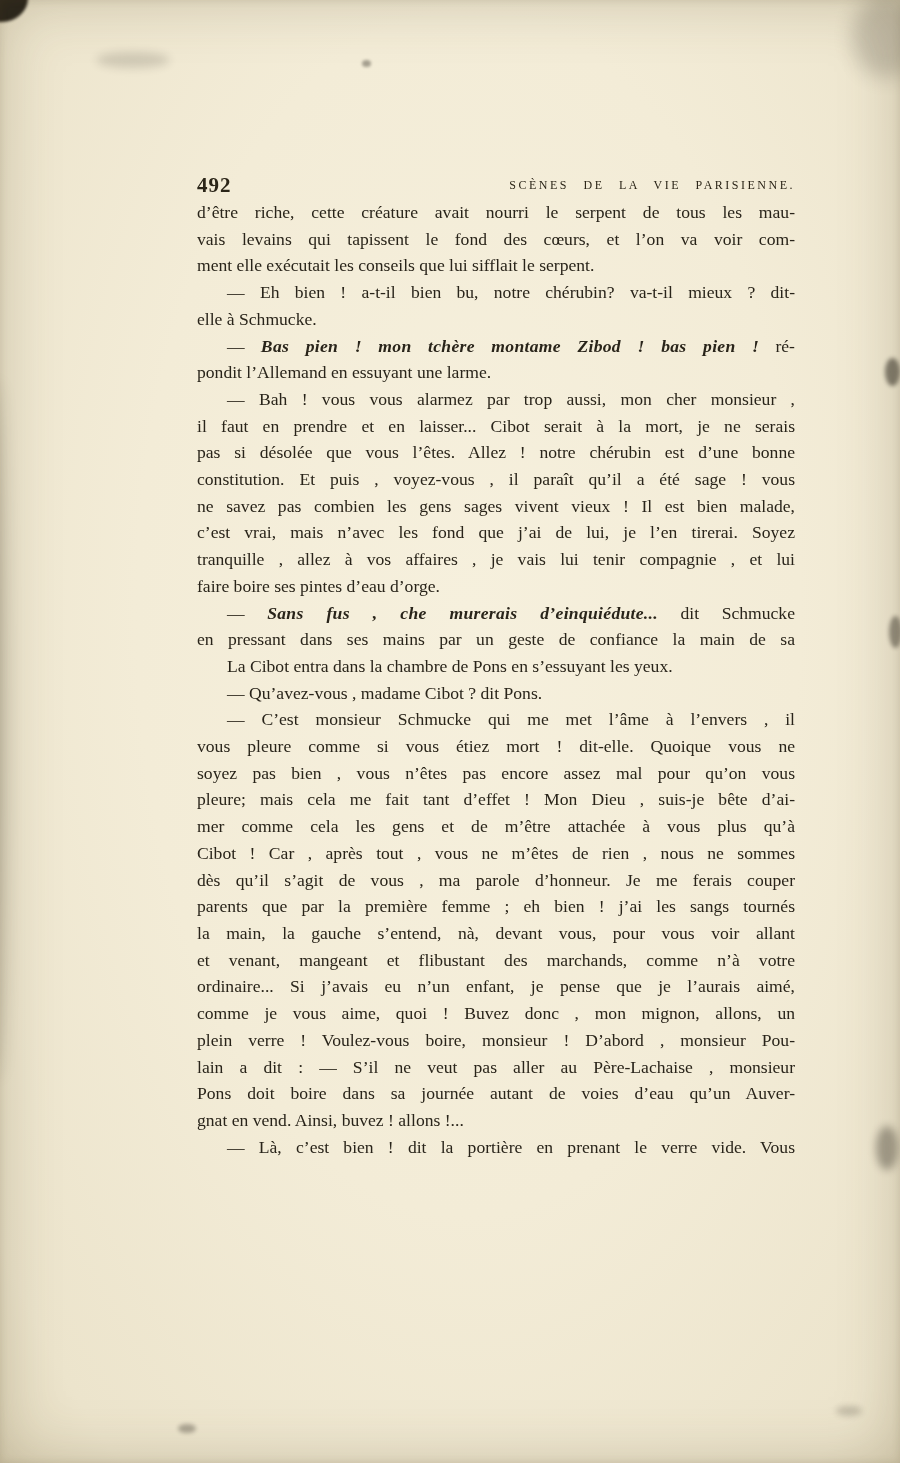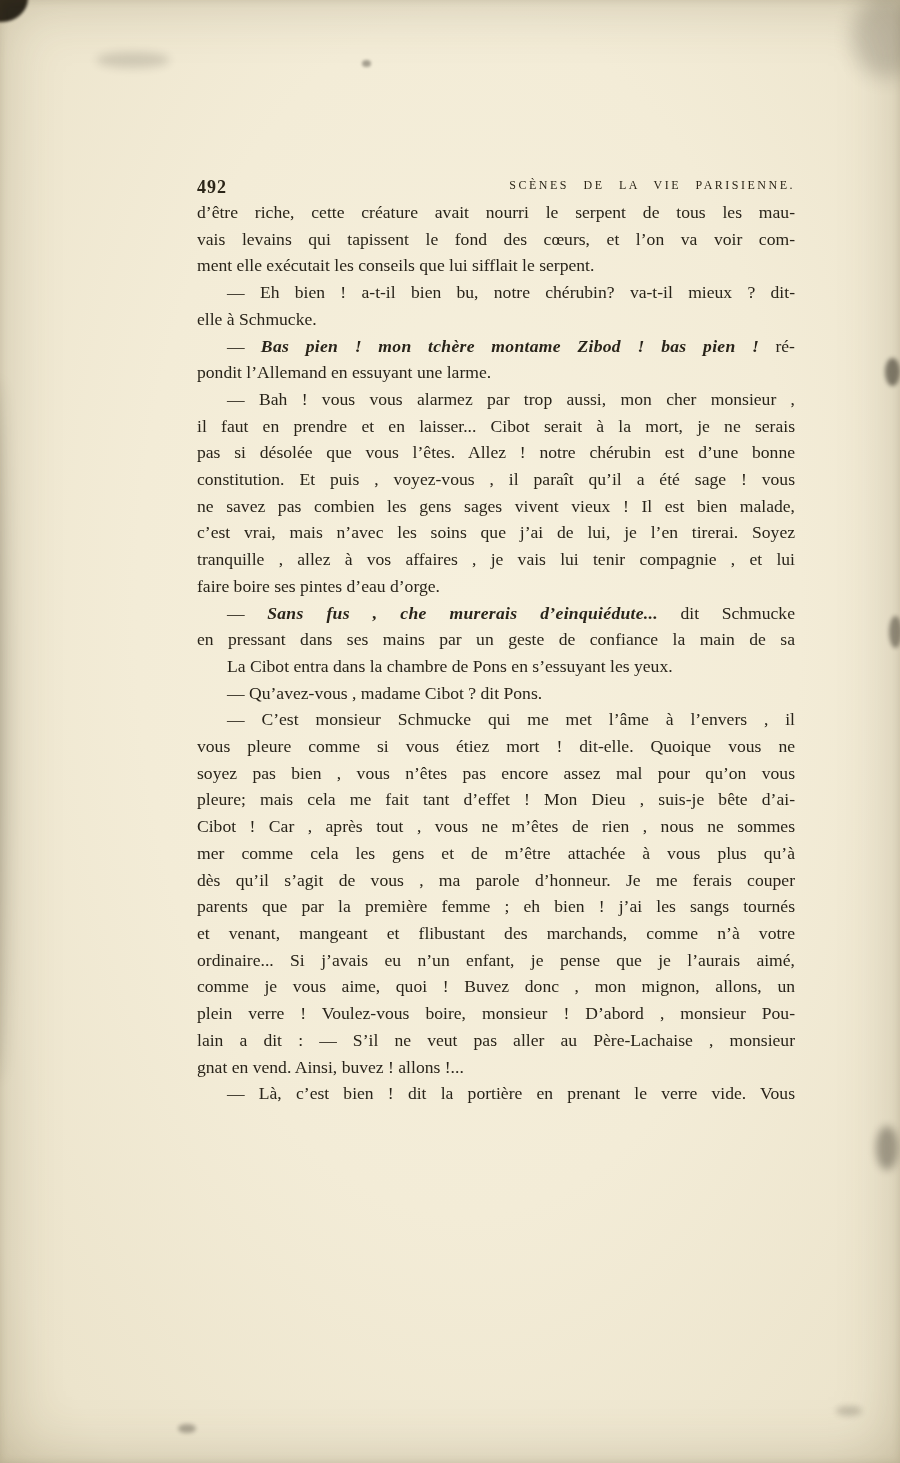--- a/index.html
+++ b/index.html
@@ -13,21 +13,21 @@
     background:radial-gradient(ellipse at 52% 42%, #f6f0dd 0%, #f3ecd7 50%, #ece4cc 88%, #e3dabf 100%);
     color:#2b2518;
   }
   .page::after{
     content:"";position:absolute;inset:0;pointer-events:none;
     box-shadow:inset 0 0 60px rgba(90,75,40,.25), inset 0 0 8px rgba(90,75,40,.15);
   }
   .content{position:absolute;left:197px;top:172px;width:598px;}
   .header{position:relative;height:27px;}
   .pagenum{
-    position:absolute;left:0;bottom:1px;font-size:18px;font-weight:bold;
+    position:absolute;left:0;bottom:1px;font-size:21px;font-weight:bold;
     letter-spacing:1px;color:#2b2518;
   }
   .runtitle{
     text-align:right;font-size:12px;line-height:27px;
     letter-spacing:2.5px;word-spacing:9px;color:#2b2518;
   }
   .body-text{font-size:17.6px;}
   .para{margin:0;}
   .line{
     text-align:justify;text-align-last:justify;
@@ -84,48 +84,50 @@
         <div class="para">
           <div class="line first"><span>— </span><span class="it">Bas pien ! mon tchère montame Zibod ! bas pien !</span><span> ré-</span></div>
           <div class="line last"><span>pondit l’Allemand en essuyant une larme.</span></div>
         </div>
         <div class="para">
           <div class="line first"><span>— Bah ! vous vous alarmez par trop aussi, mon cher monsieur ,</span></div>
           <div class="line"><span>il faut en prendre et en laisser... Cibot serait à la mort, je ne serais</span></div>
           <div class="line"><span>pas si désolée que vous l’êtes. Allez ! notre chérubin est d’une bonne</span></div>
           <div class="line"><span>constitution. Et puis , voyez-vous , il paraît qu’il a été sage ! vous</span></div>
           <div class="line"><span>ne savez pas combien les gens sages vivent vieux ! Il est bien malade,</span></div>
-          <div class="line"><span>c’est vrai, mais n’avec les soins que j’ai de lui, je l’en tirerai. Soyez</span></div>
+          <div class="line"><span>c’est vrai, mais n’avec les fond que j’ai de lui, je l’en tirerai. Soyez</span></div>
           <div class="line"><span>tranquille , allez à vos affaires , je vais lui tenir compagnie , et lui</span></div>
           <div class="line last"><span>faire boire ses pintes d’eau d’orge.</span></div>
         </div>
         <div class="para">
           <div class="line first"><span>— </span><span class="it">Sans fus , che murerais d’einquiédute...</span><span> dit Schmucke</span></div>
           <div class="line"><span>en pressant dans ses mains par un geste de confiance la main de sa</span></div>
         </div>
         <div class="para">
           <div class="line last first"><span>La Cibot entra dans la chambre de Pons en s’essuyant les yeux.</span></div>
         </div>
         <div class="para">
           <div class="line last first"><span>— Qu’avez-vous , madame Cibot ? dit Pons.</span></div>
         </div>
         <div class="para">
           <div class="line first"><span>— C’est monsieur Schmucke qui me met l’âme à l’envers , il</span></div>
           <div class="line"><span>vous pleure comme si vous étiez mort ! dit-elle. Quoique vous ne</span></div>
           <div class="line"><span>soyez pas bien , vous n’êtes pas encore assez mal pour qu’on vous</span></div>
           <div class="line"><span>pleure; mais cela me fait tant d’effet ! Mon Dieu , suis-je bête d’ai-</span></div>
+          <div class="line"><span>mer comme cela les gens et de m’être attachée à vous plus qu’à</span></div>
           <div class="line"><span>Cibot ! Car , après tout , vous ne m’êtes de rien , nous ne sommes</span></div>
-          <div class="line"><span>mer comme cela les gens et de m’être attachée à vous plus qu’à</span></div>
           <div class="line"><span>dès qu’il s’agit de vous , ma parole d’honneur. Je me ferais couper</span></div>
           <div class="line"><span>parents que par la première femme ; eh bien ! j’ai les sangs tournés</span></div>
+          <div class="line"><span>la main, la gauche s’entend, nà, devant vous, pour vous voir allant</span></div>
           <div class="line"><span>et venant, mangeant et flibustant des marchands, comme n’à votre</span></div>
           <div class="line"><span>ordinaire... Si j’avais eu n’un enfant, je pense que je l’aurais aimé,</span></div>
           <div class="line"><span>comme je vous aime, quoi ! Buvez donc , mon mignon, allons, un</span></div>
           <div class="line"><span>plein verre ! Voulez-vous boire, monsieur ! D’abord , monsieur Pou-</span></div>
           <div class="line"><span>lain a dit : — S’il ne veut pas aller au Père-Lachaise , monsieur</span></div>
+          <div class="line"><span>Pons doit boire dans sa journée autant de voies d’eau qu’un Auver-</span></div>
           <div class="line last"><span>gnat en vend. Ainsi, buvez ! allons !...</span></div>
         </div>
         <div class="para">
           <div class="line first"><span>— Là, c’est bien ! dit la portière en prenant le verre vide. Vous</span></div>
         </div>
       </div>
   </div>
 
 </div>
 

